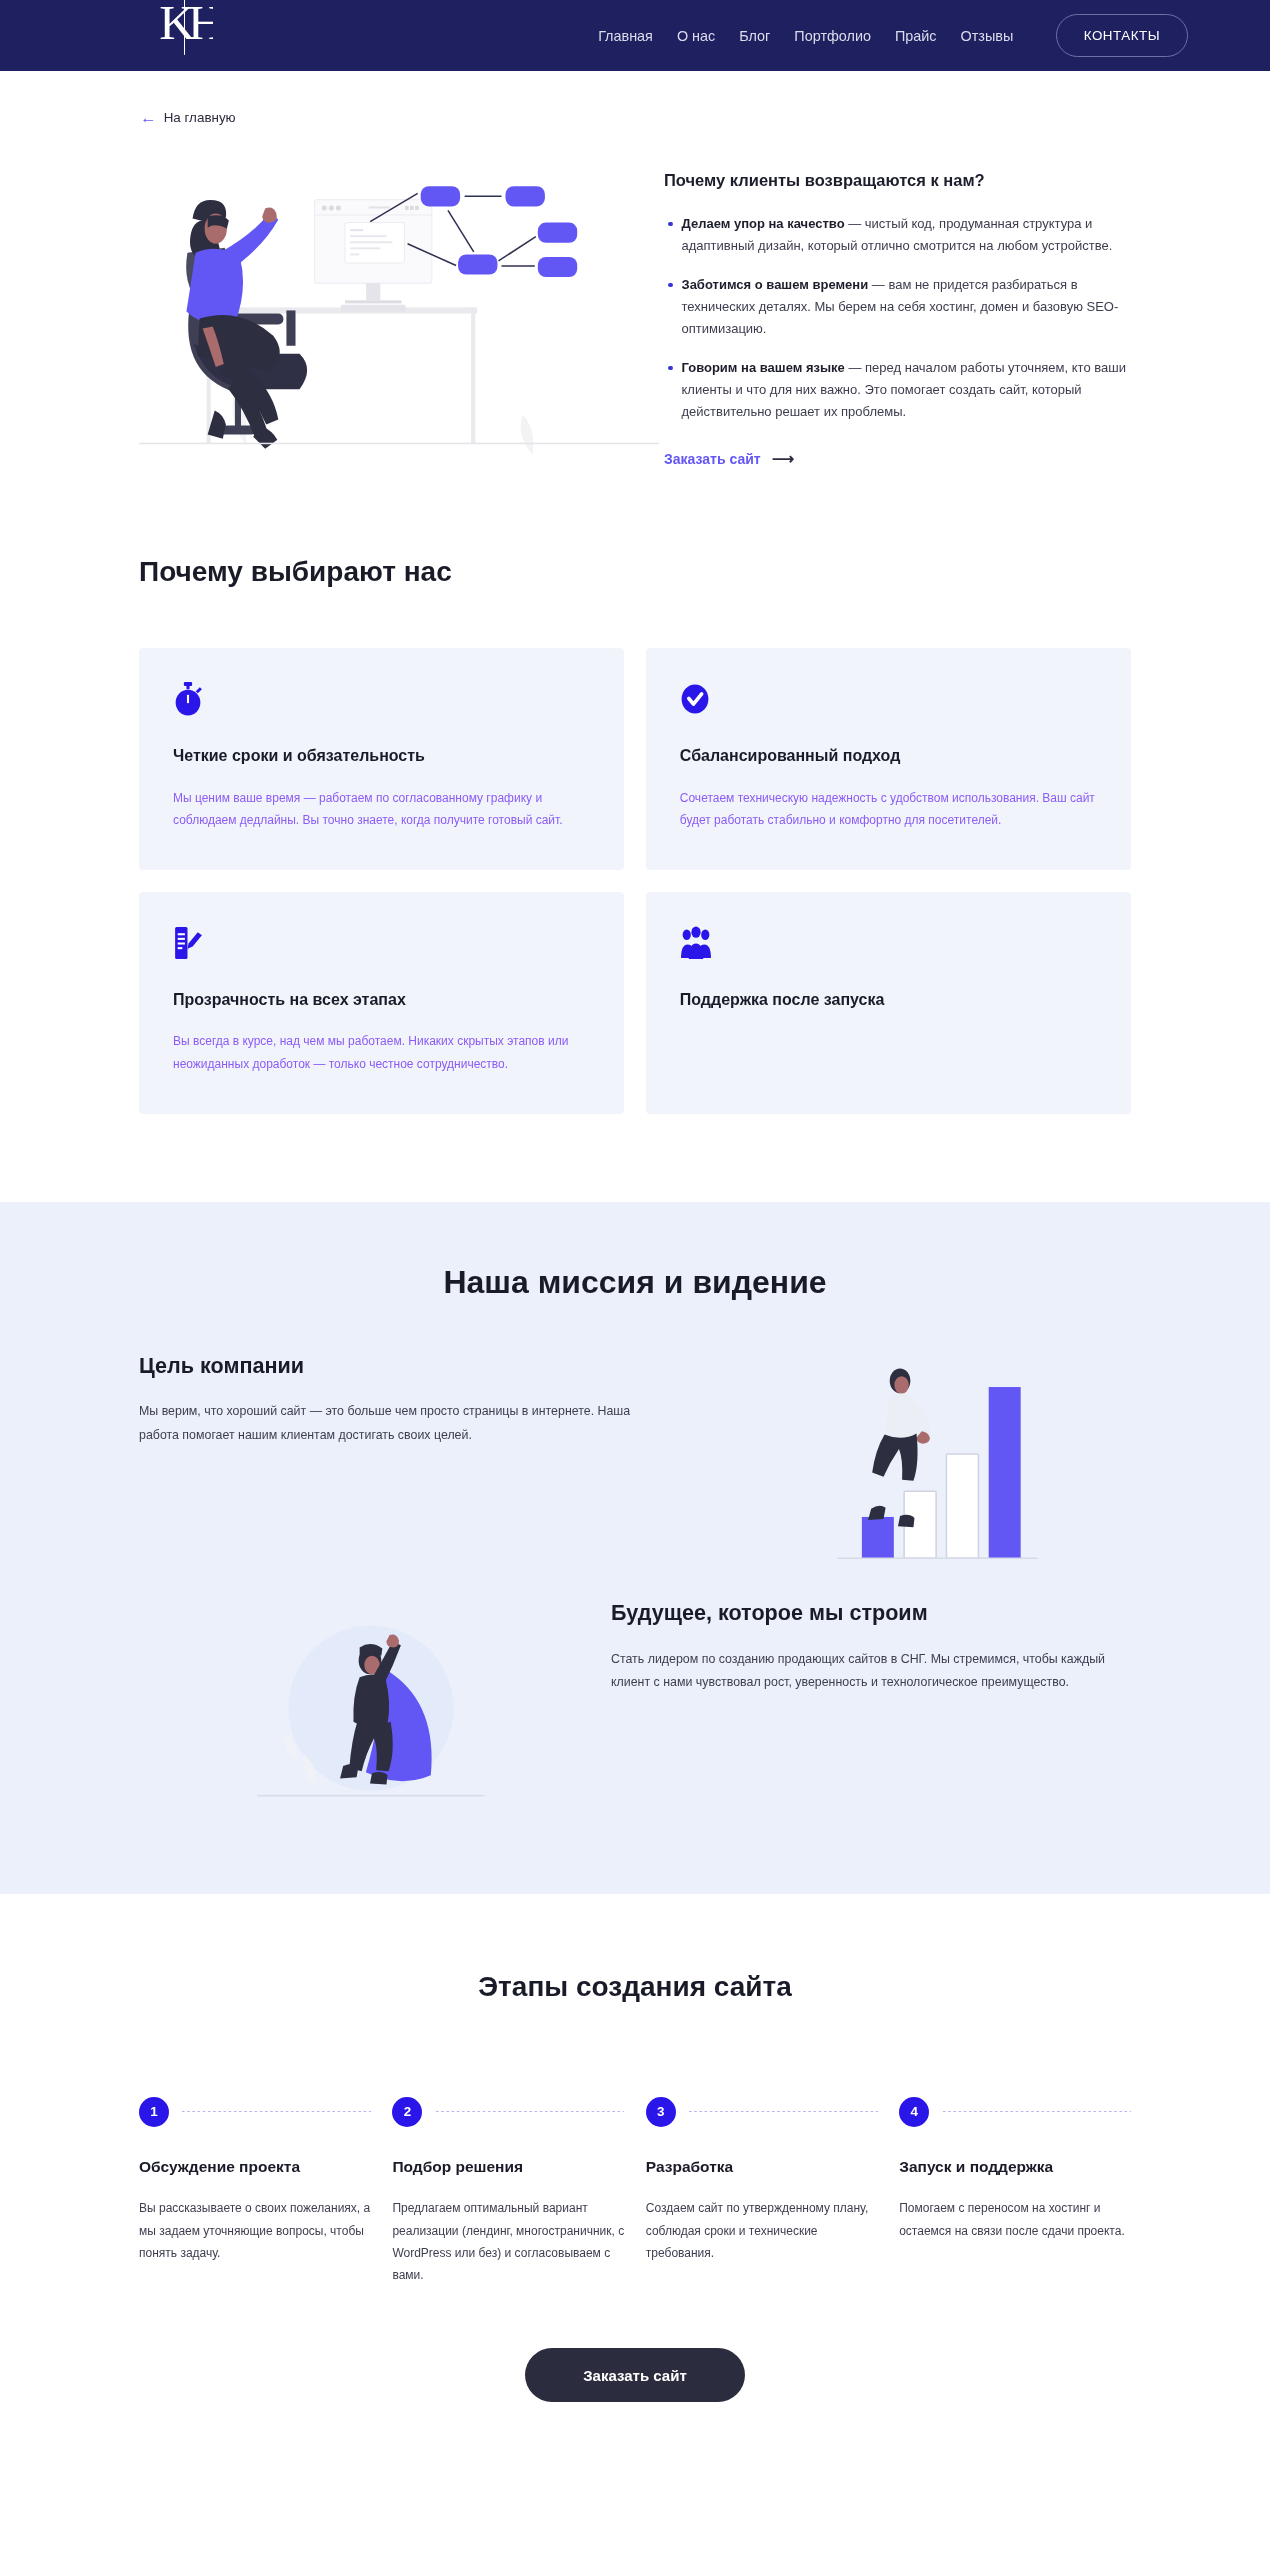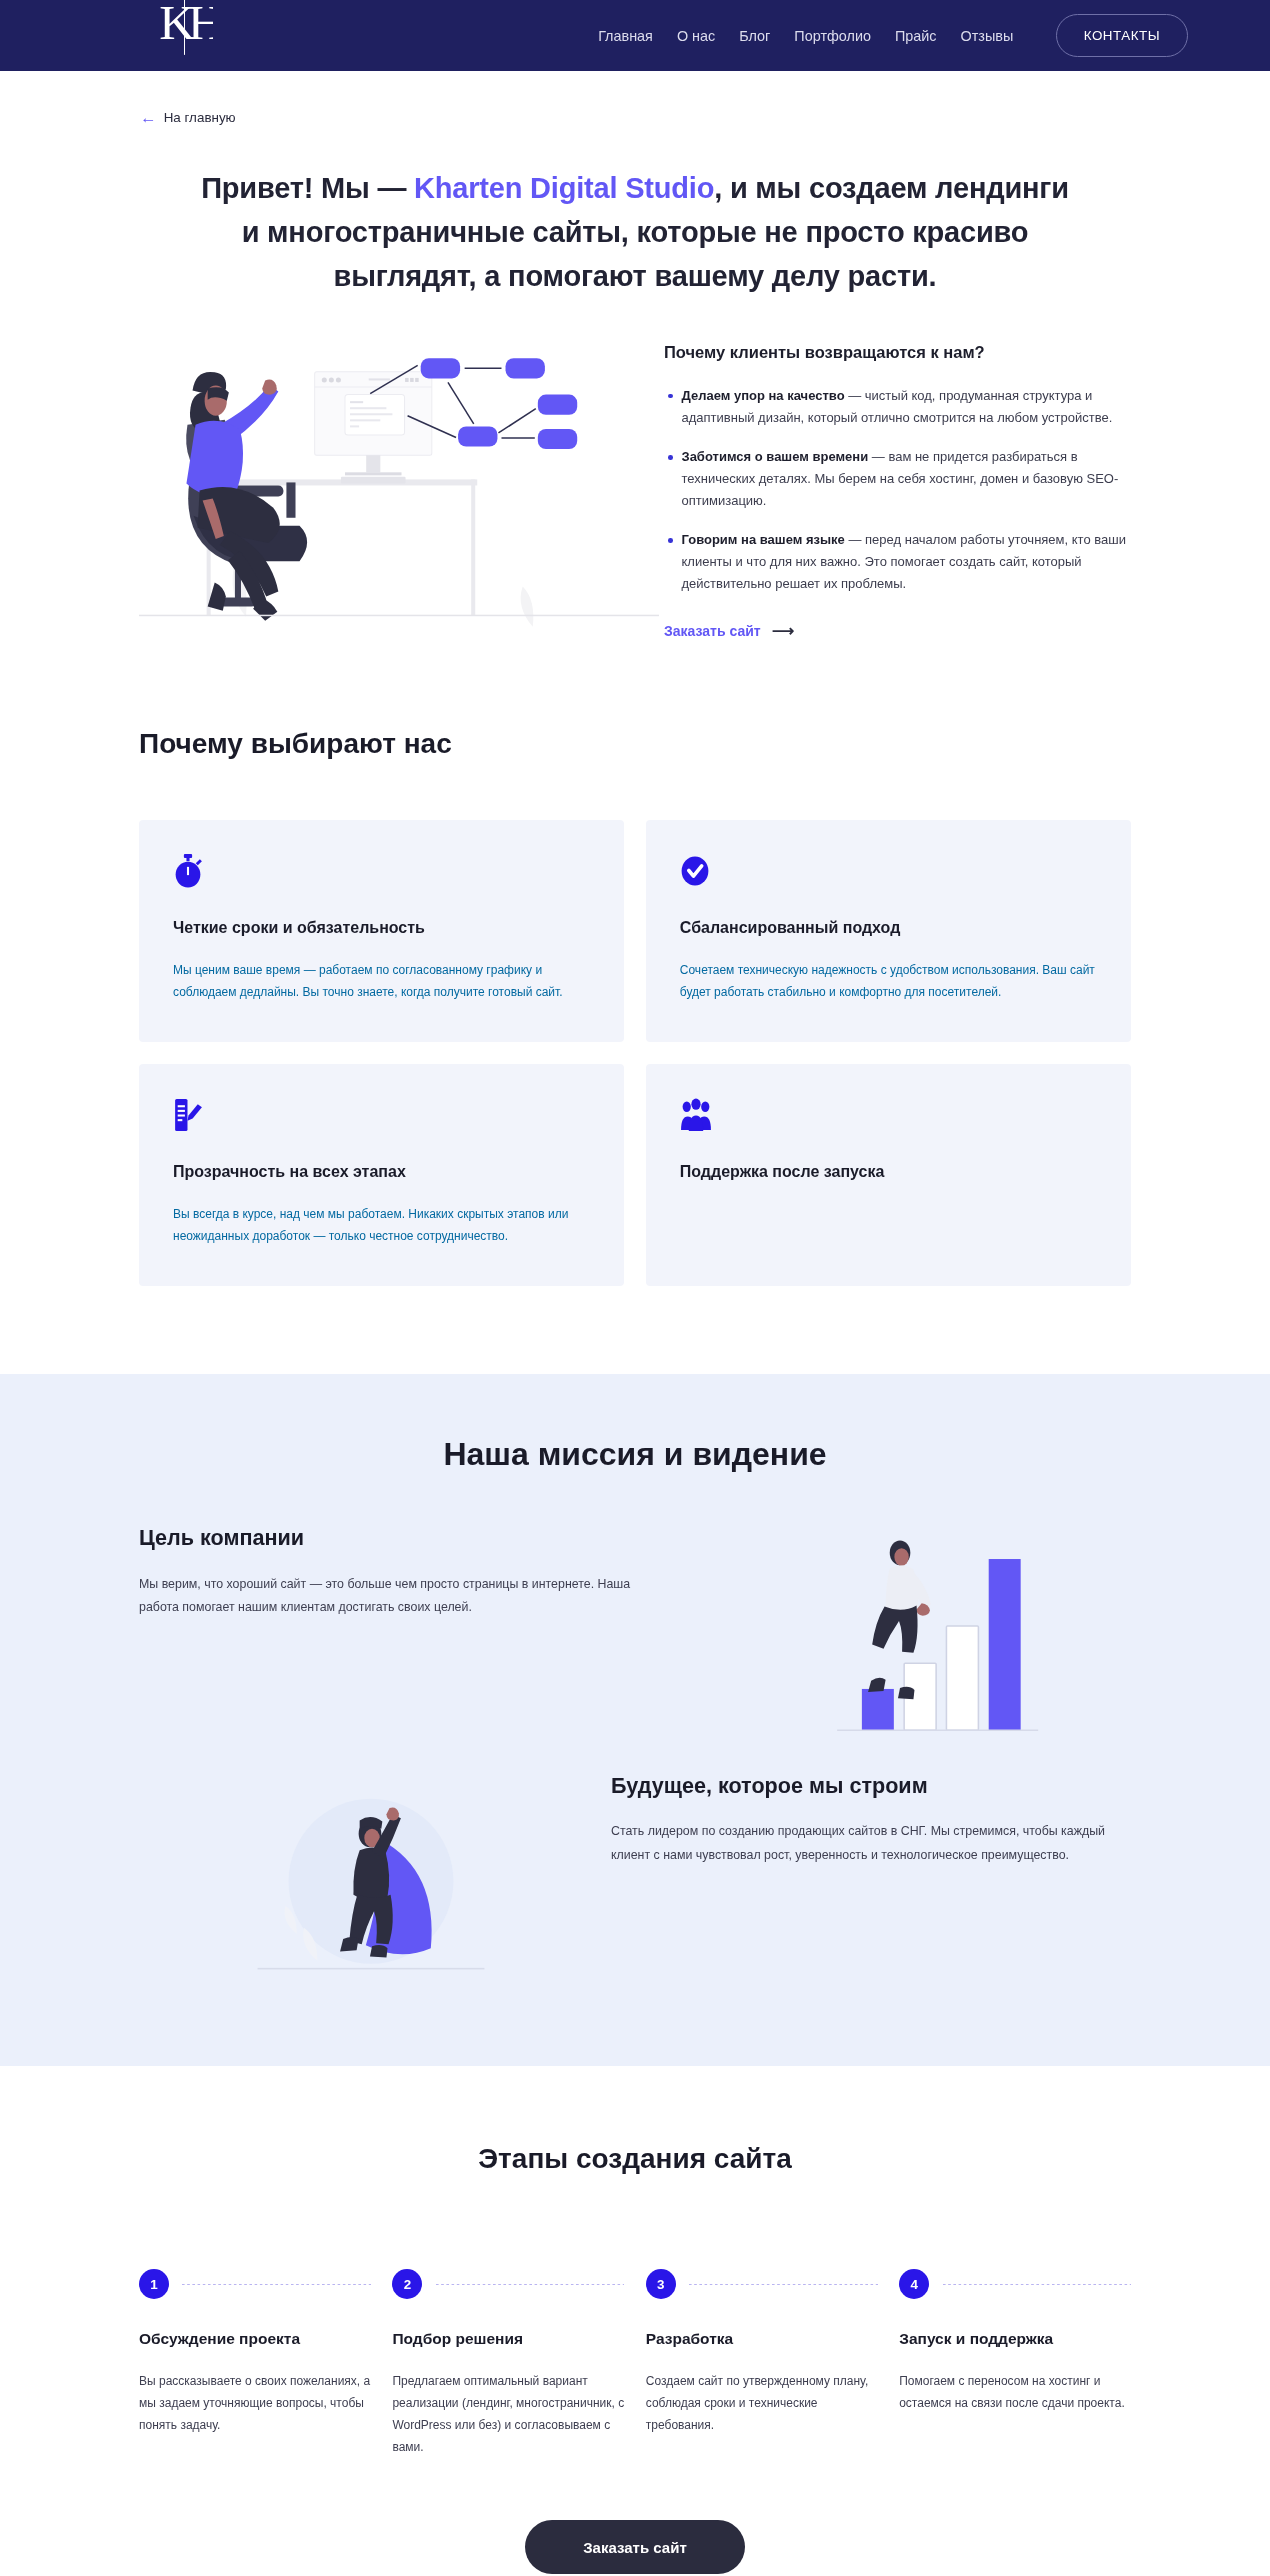--- a/index.html
+++ b/index.html
@@ -124,21 +124,21 @@
     background: #f2f4fb;
     border-radius: 4.1px;
     padding: 34px 34px 39px;
     min-height: 185px;
   }
   .card .ic { margin-bottom: 29px; height: 36px; }
   .card .ic svg { display: block; }
   .card h4 {
     font-size: 16px; font-weight: 700; color: #1a1b29; margin-bottom: 21.6px;
   }
-  .card p { font-size: 12px; line-height: 1.85; color: #0369a1; }
+  .card p { font-size: 12px; line-height: 1.85; color: #8b5cf6; }
 
   
   .mission {
     background: #ebf0fb;
     margin-top: 88px;
     padding: 62px 139px 77px;
   }
   .mission h2 {
     text-align: center; font-size: 32px; font-weight: 700;
     color: #1a1b29; margin-bottom: 52px;
@@ -219,23 +219,20 @@
     </nav>
   </div>
 
   <div class="backlink-row">
     <a class="backlink" href="#">
       <span class="arr">←</span>
       <span>На главную</span>
     </a>
   </div>
 
-  <h1 class="hero-title">
-    <span>Привет! Мы — </span><span class="accent">Kharten Digital Studio</span><span>, и мы создаем лендинги и многостраничные сайты, которые не просто красиво выглядят, а помогают вашему делу расти.</span>
-  </h1>
 
   <div class="hero-grid">
     <div class="hero-illu">
       <svg viewBox="0 0 1030 580">
         <rect x="0" y="0" width="1030" height="580" fill="#ffffff"></rect>
 
         <rect x="130" y="288" width="540" height="12" fill="#e9e9ee"></rect>
         <rect x="134" y="288" width="8" height="270" fill="#e9e9ee"></rect>
         <rect x="658" y="288" width="8" height="270" fill="#e9e9ee"></rect>
 

